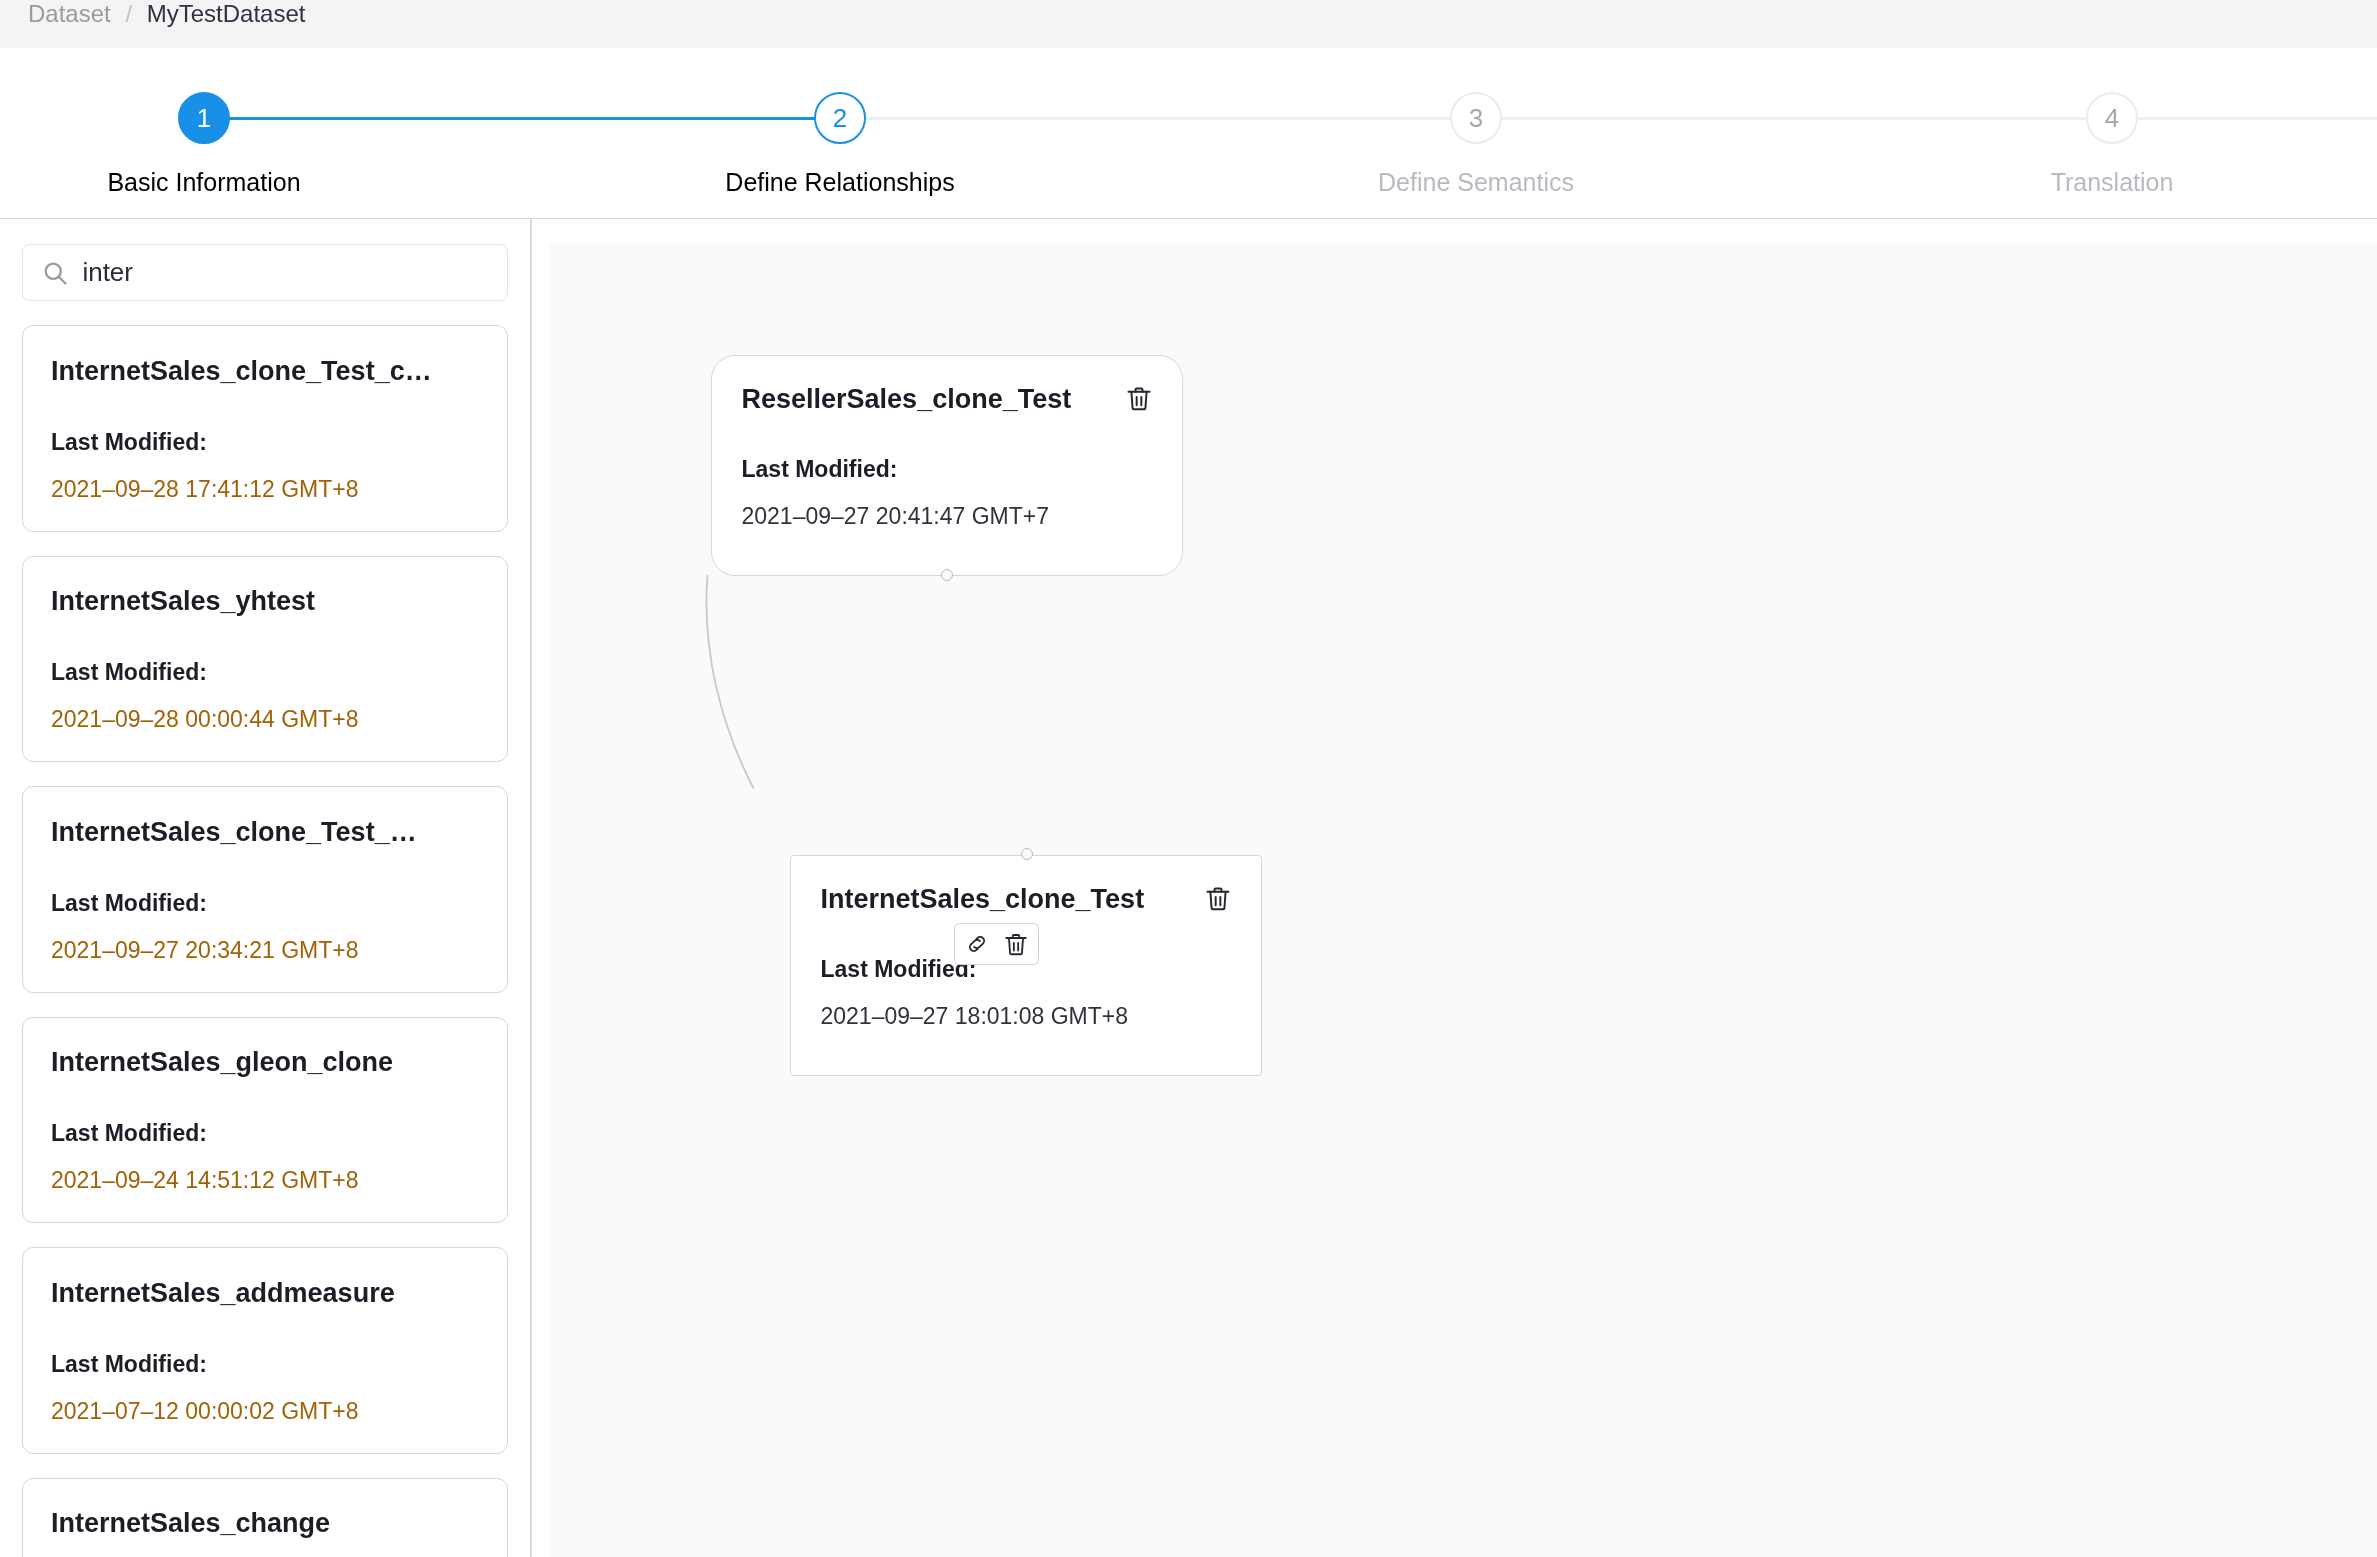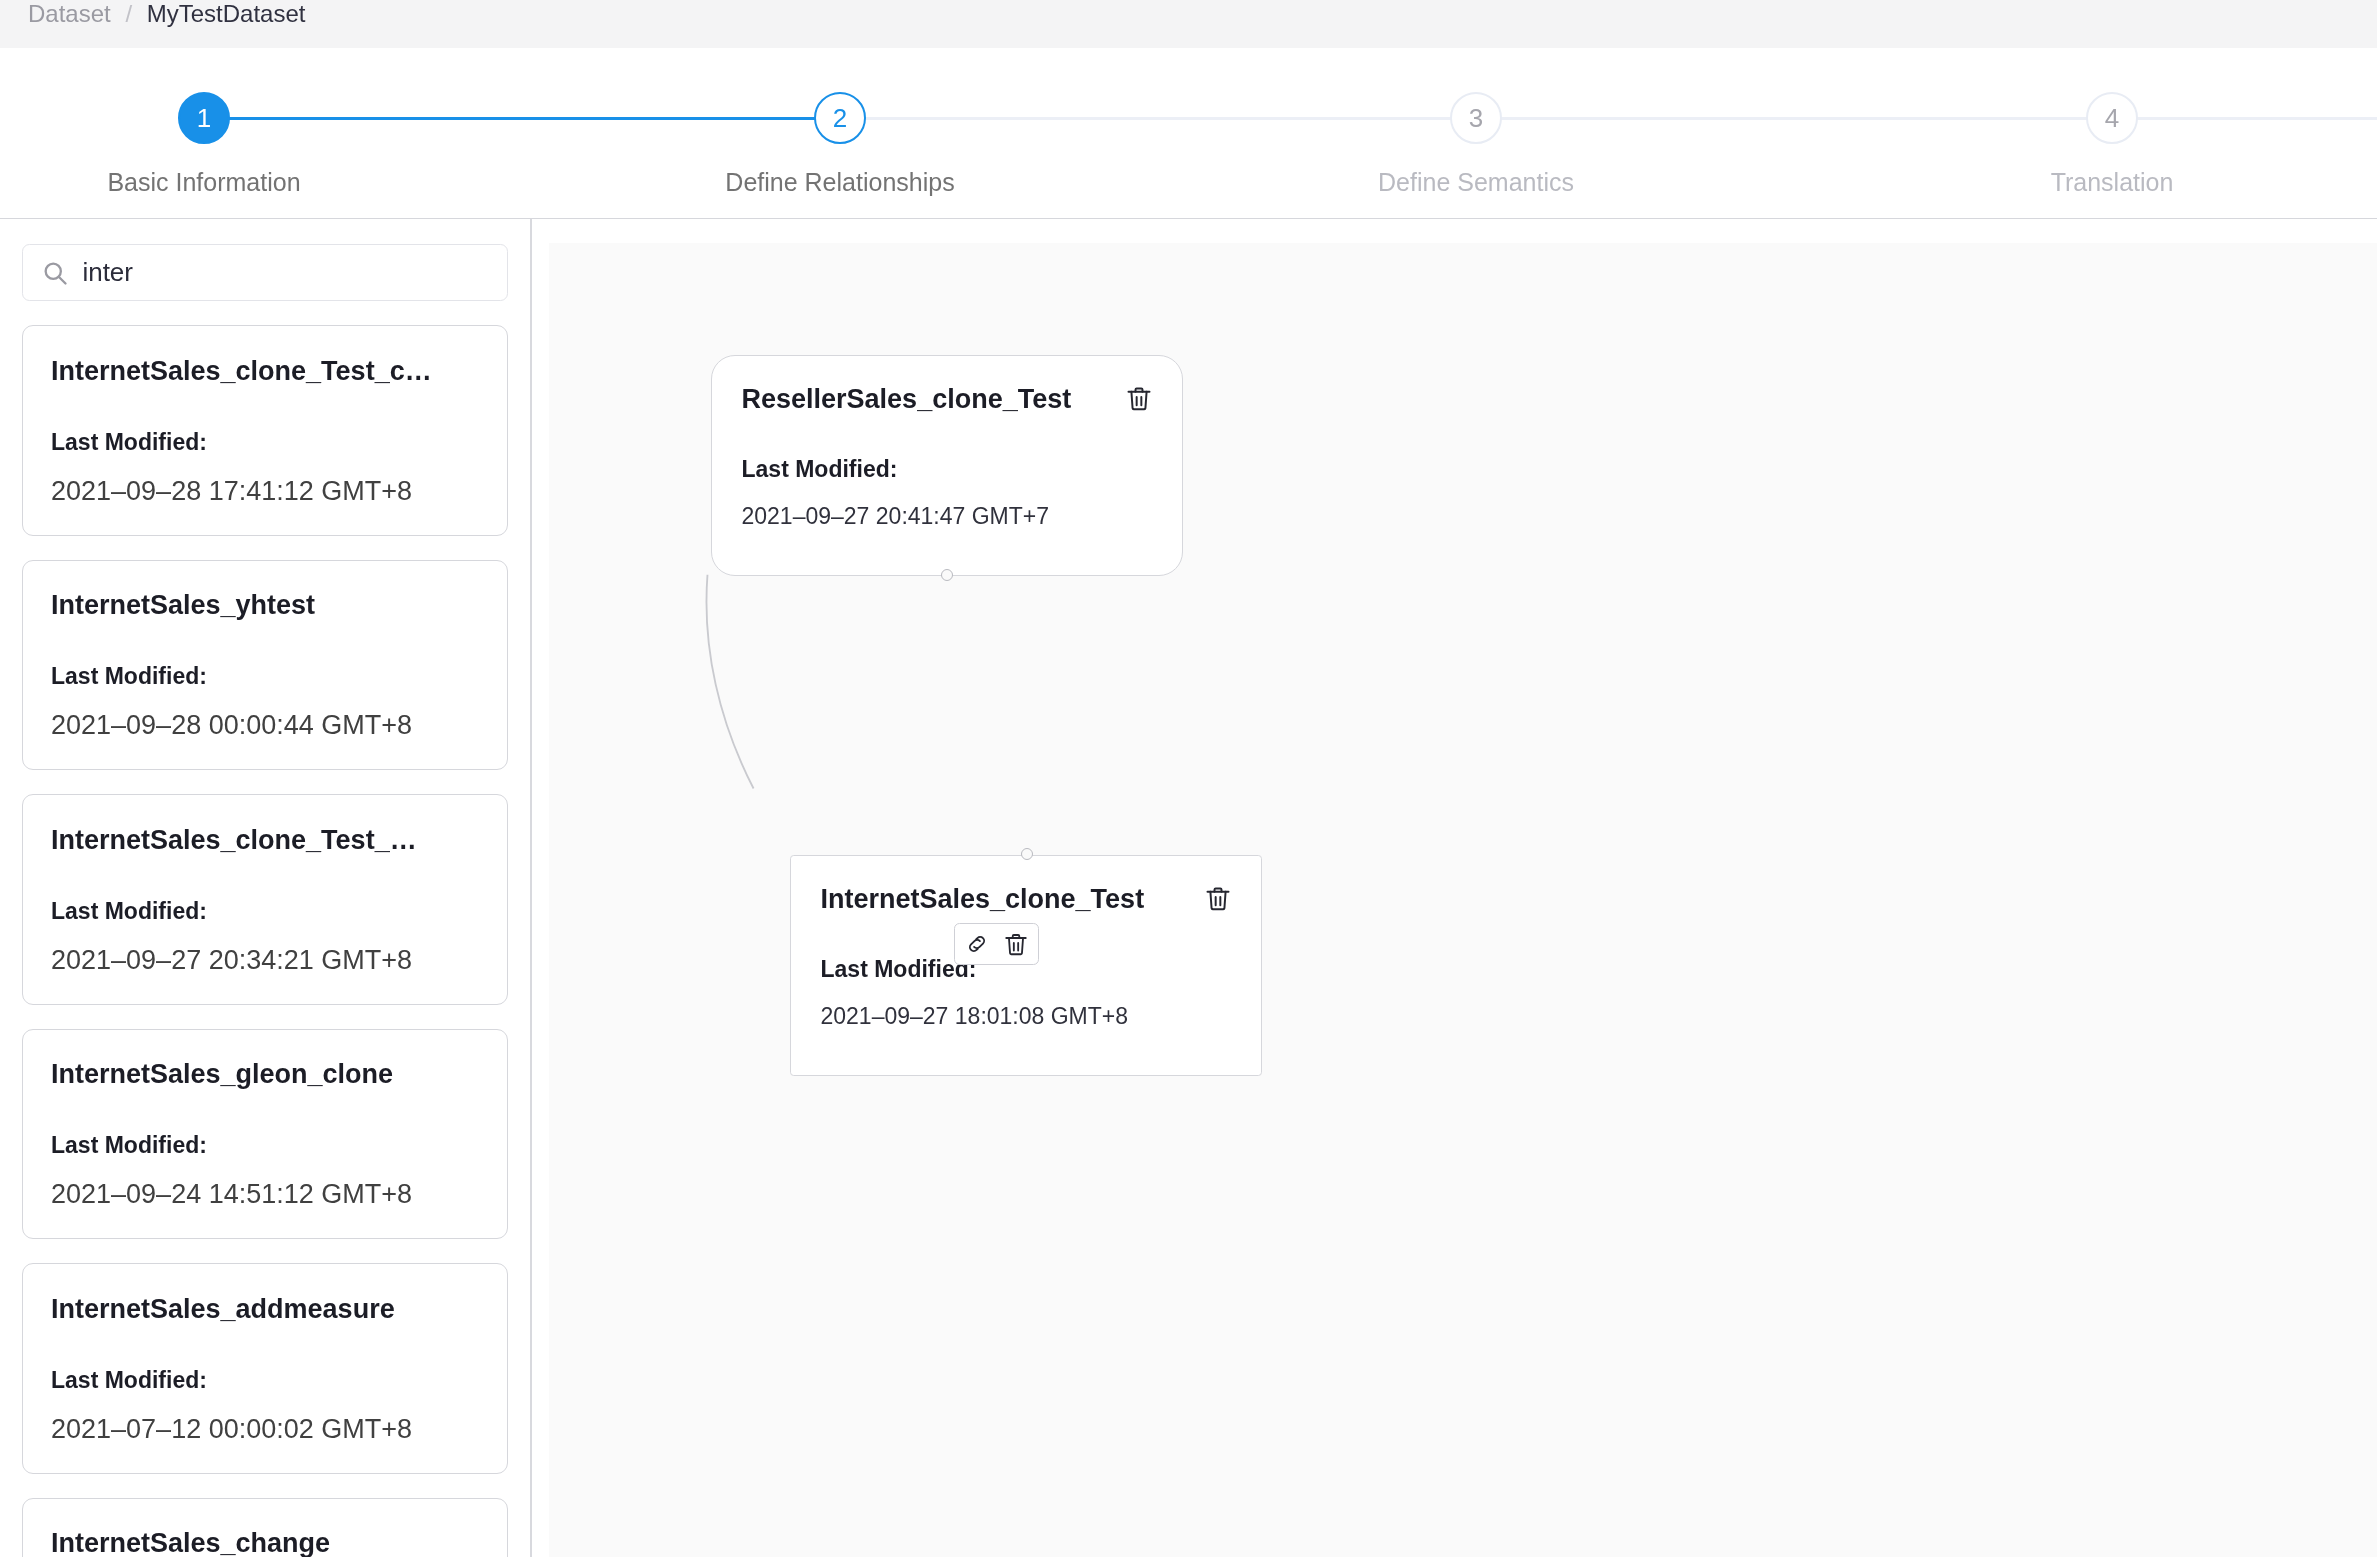--- a/index.html
+++ b/index.html
@@ -63,21 +63,21 @@
   }
   .step-circle.idle {
     background: #ffffff;
     border: 2.8px solid #e8ecf4;
     color: #a6a6ad;
   }
   .step-label {
     margin-top: 24px;
     font-size: 25px;
   }
-  .step-label.on  { color: #737373; }
+  .step-label.on  { color: #000000; }
   .step-label.off { color: #b9bac1; }
 
   .connector {
     position: absolute;
     top: 69px;
     height: 2.8px;
     z-index: 1;
   }
   .connector.filled { background: #1890e8; }
   .connector.empty  { background: #eceff6; }
@@ -138,22 +138,22 @@
     overflow: hidden;
   }
   .ds-card-lmlabel {
     margin-top: 42px;
     font-size: 23px;
     font-weight: bold;
     color: #1c1d26;
   }
   .ds-card-lmvalue {
     margin-top: 20px;
-    font-size: 27px;
-    color: #404040;
+    font-size: 23px;
+    color: #a16207;
   }
 
   
   .canvas {
     position: absolute;
     left: 549px; top: 24px;
     width: 1828px; height: 1314px;
     background: #fafafa;
   }
   .node {

